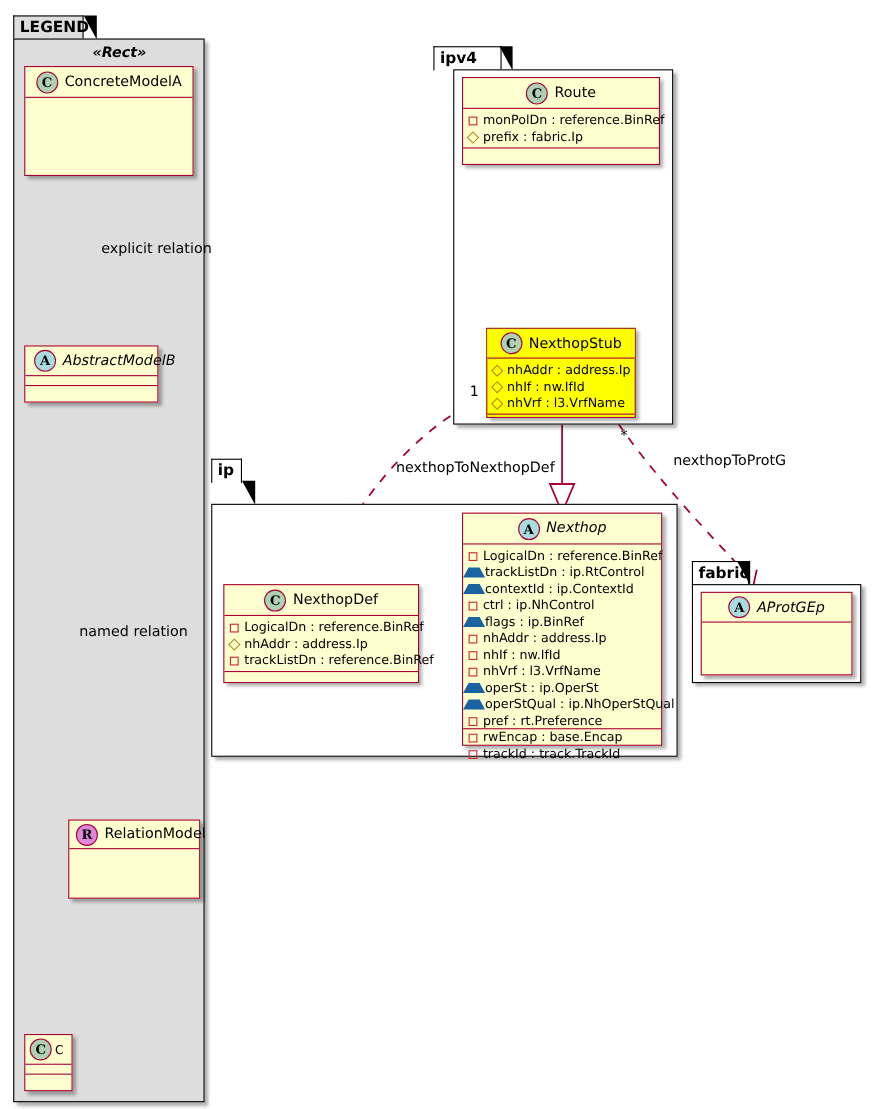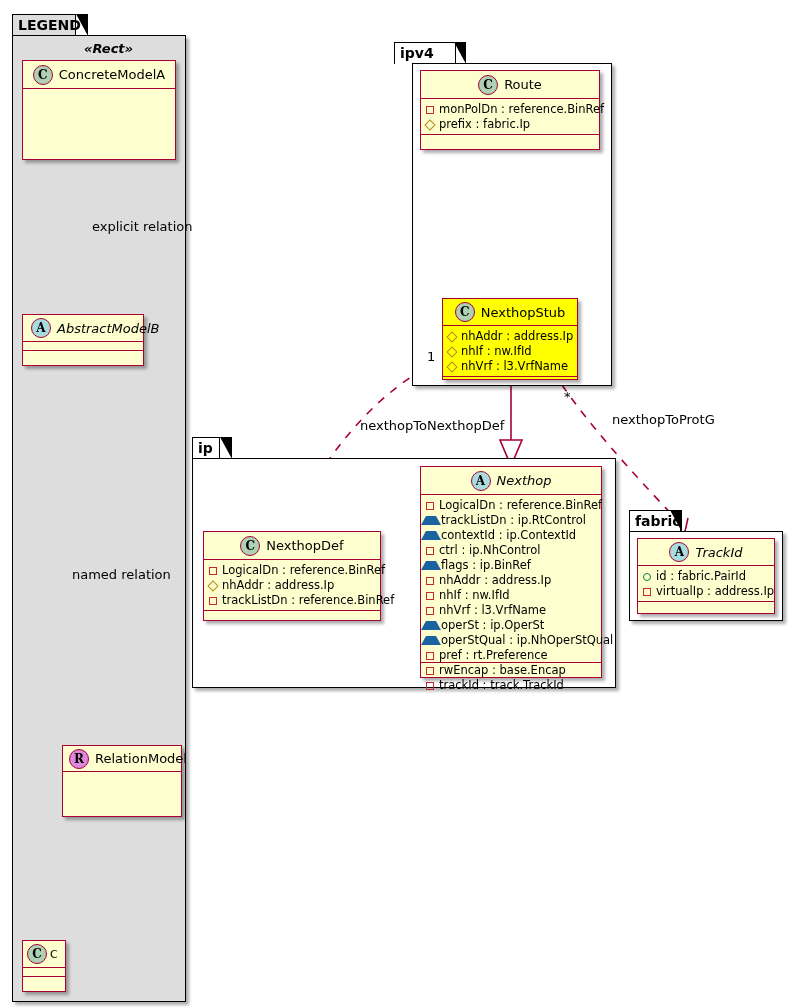--- a/index.html
+++ b/index.html
@@ -194,21 +194,21 @@
 
   <div class="elabel star" style="left:427px;top:349px;">1</div>
 
   <div class="elabel star" style="left:564px;top:389px;">*</div>
 
   <div class="elabel star" style="left:291px;top:506px;">*</div>
 
   <div class="elabel" style="left:360px;top:418px;">nexthopToNexthopDef</div>
   <div class="elabel" style="left:612px;top:412px;">nexthopToProtG</div>
 
-  <div class="pkg-tab" style="left:192px;top:437px;width:28px;">
+  <div class="pkg-tab" style="left:192px;top:417px;width:28px;">
     <span>ip</span>
   </div>
   <div class="pkg-tab-fold" style="left:220px;top:437px;border-width:22px 0 0 12px;border-color:#000 transparent transparent transparent;"></div>
   <div class="pkg" style="left:192px;top:458px;width:424px;height:230px;"></div>
 
   <div class="cls" style="left:203px;top:531px;width:178px;height:90px;">
     <div class="cls-hdr">
       <span class="badge C">C</span>
       <span class="cls-name">NexthopDef</span>
     </div>
@@ -303,28 +303,18 @@
 
   <div class="pkg-tab" style="left:629px;top:510px;width:52px;">
     <span>fabric</span>
   </div>
   <div class="pkg-tab-fold" style="left:670px;top:510px;border-width:22px 0 0 12px;border-color:#000 transparent transparent transparent;"></div>
   <div class="pkg" style="left:629px;top:531px;width:154px;height:90px;"></div>
 
   <div class="cls" style="left:637px;top:538px;width:138px;height:76px;">
     <div class="cls-hdr" style="height:27px;">
       <span class="badge A">A</span>
-      <span class="cls-name abs">TrackId</span>
-    </div>
-    <div class="cls-attrs" style="height:36px;">
-      <div class="attr">
-        <span class="vis circle"></span>
-        <span>id : fabric.PairId</span>
-      </div>
-      <div class="attr">
-        <span class="vis square"></span>
-        <span>virtualIp : address.Ip</span>
-      </div>
+      <span class="cls-name abs">AProtGEp</span>
     </div>
     <div class="cls-meth"></div>
   </div>
 
 </div>
 
 </body></html>

